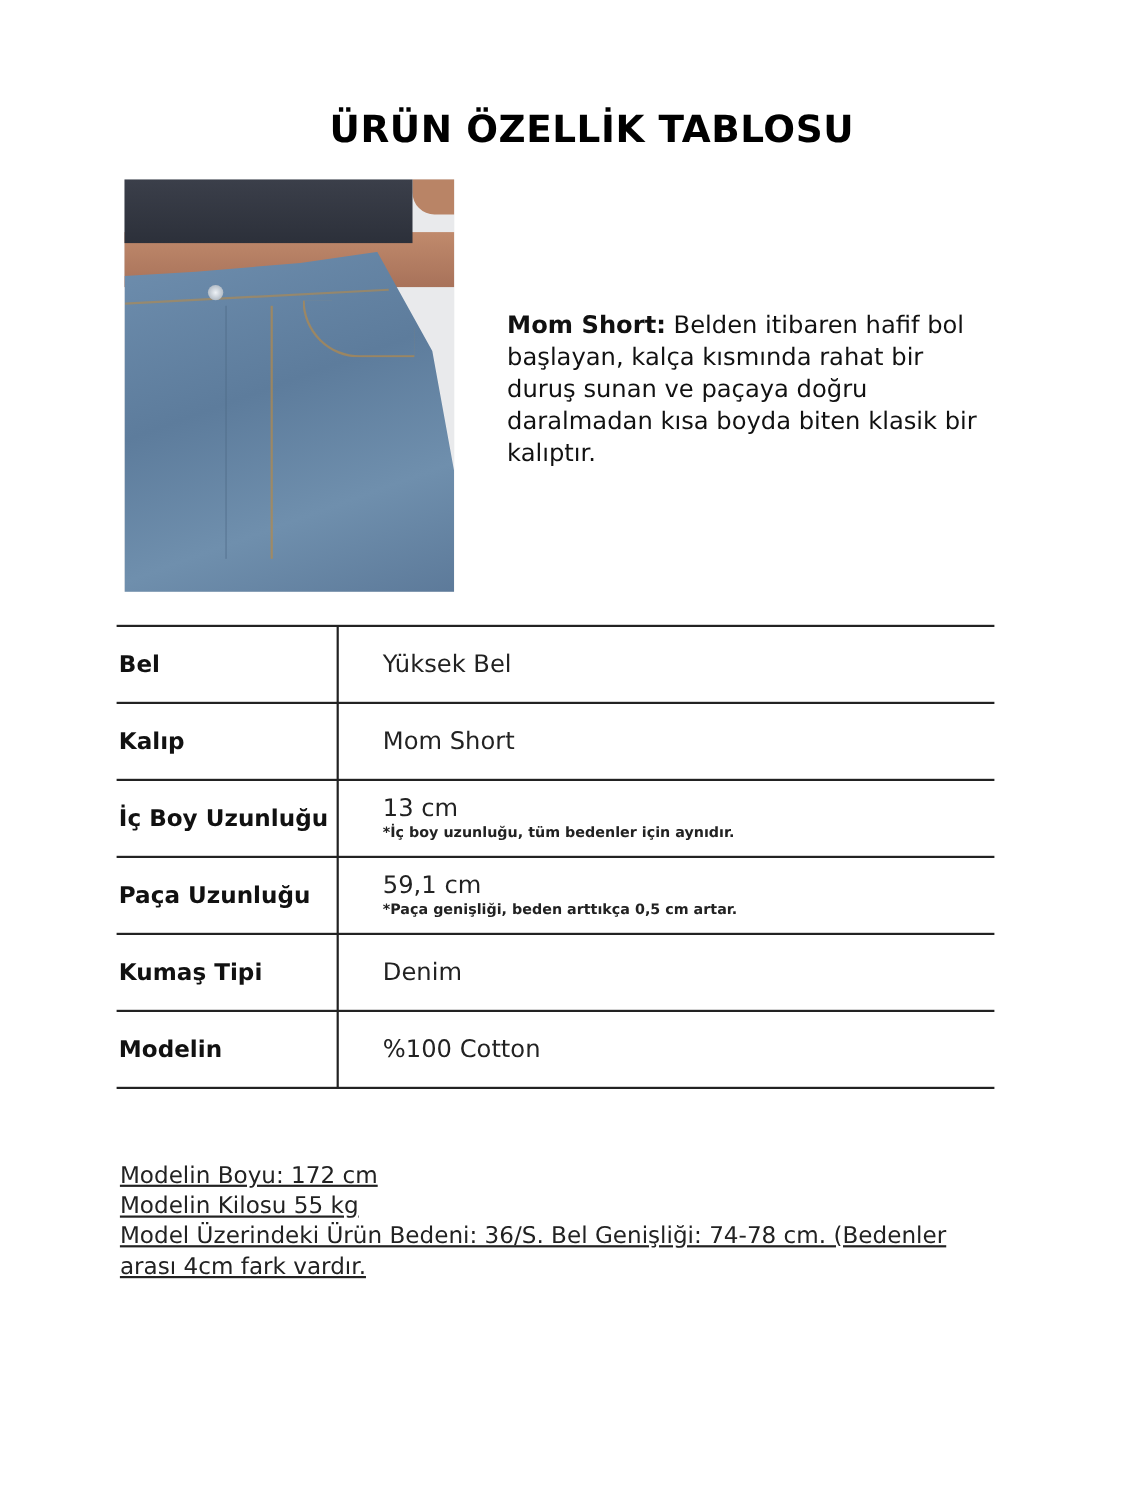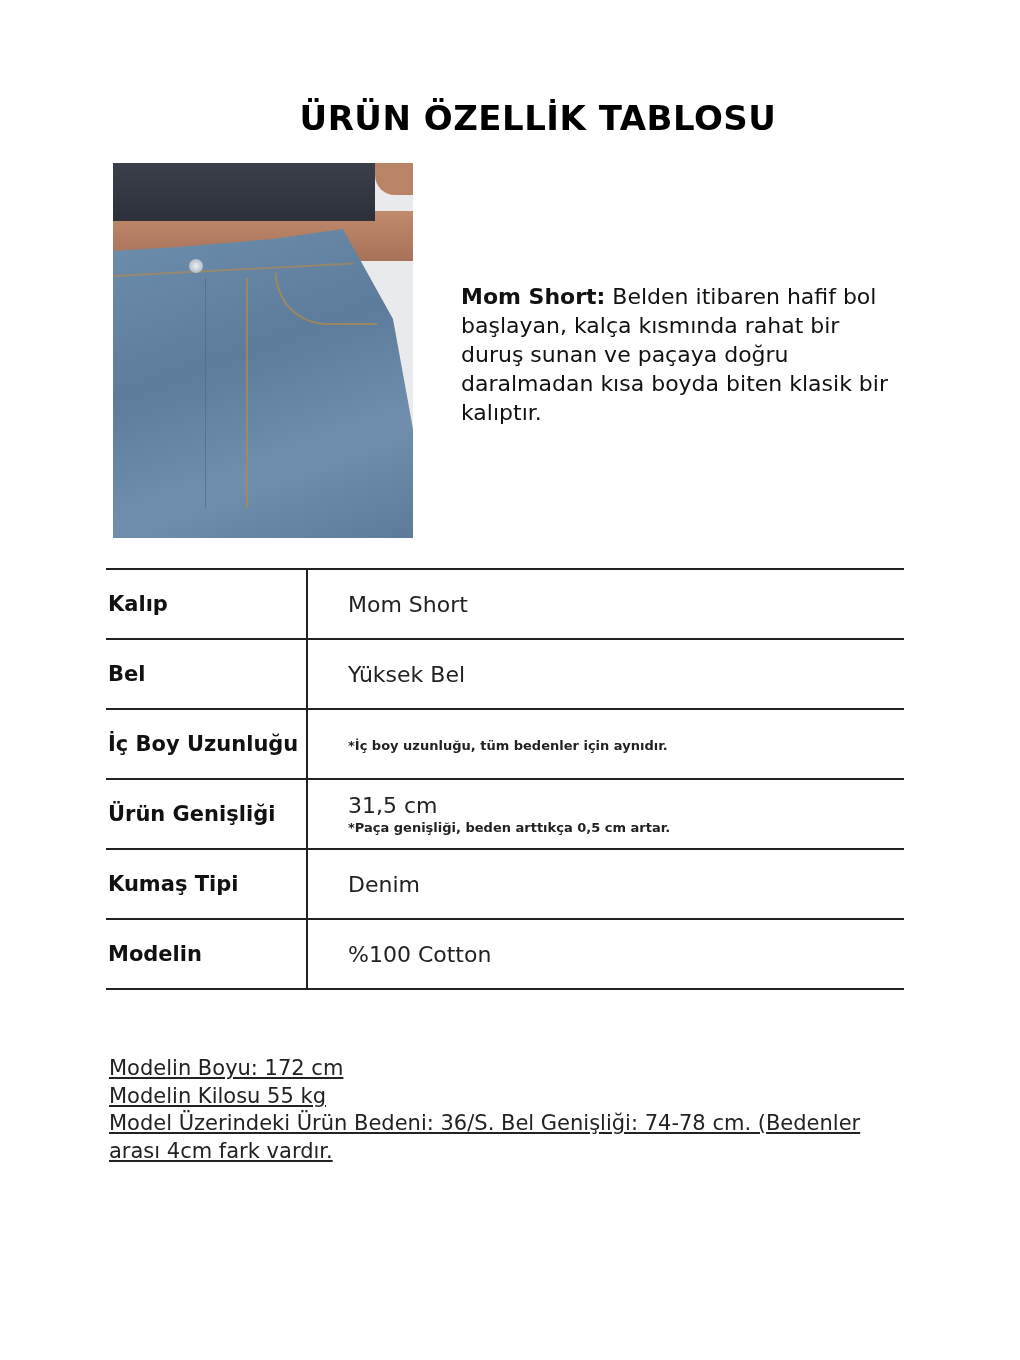--- a/index.html
+++ b/index.html
@@ -37,45 +37,46 @@
   <div class="waistband"></div>
   <div class="fly"></div>
   <div class="pocket"></div>
   <div class="button"></div>
 </div>
 
 <div class="desc"><b>Mom Short:</b><span> Belden itibaren hafif bol başlayan, kalça kısmında rahat bir duruş sunan ve paçaya doğru daralmadan kısa boyda biten klasik bir kalıptır.</span></div>
 
 <div class="table">
   <div class="row">
+    <div class="label">Bel</div>
+    <div class="divider"></div>
+    <div class="value">
+        <span>Yüksek Bel</span>
+      </div>
+  </div>
+  <div class="row">
     <div class="label">Kalıp</div>
     <div class="divider"></div>
     <div class="value">
         <span>Mom Short</span>
       </div>
   </div>
   <div class="row">
-    <div class="label">Bel</div>
-    <div class="divider"></div>
-    <div class="value">
-        <span>Yüksek Bel</span>
-      </div>
-  </div>
-  <div class="row">
     <div class="label">İç Boy Uzunluğu</div>
     <div class="divider"></div>
     <div class="value">
+      <span>13 cm</span>
       <span class="note">*İç boy uzunluğu, tüm bedenler için aynıdır.</span>
     </div>
   </div>
   <div class="row">
-    <div class="label">Ürün Genişliği</div>
+    <div class="label">Paça Uzunluğu</div>
     <div class="divider"></div>
     <div class="value">
-      <span>31,5 cm</span>
+      <span>59,1 cm</span>
       <span class="note">*Paça genişliği, beden arttıkça 0,5 cm artar.</span>
     </div>
   </div>
   <div class="row">
     <div class="label">Kumaş Tipi</div>
     <div class="divider"></div>
     <div class="value">
         <span>Denim</span>
       </div>
   </div>

